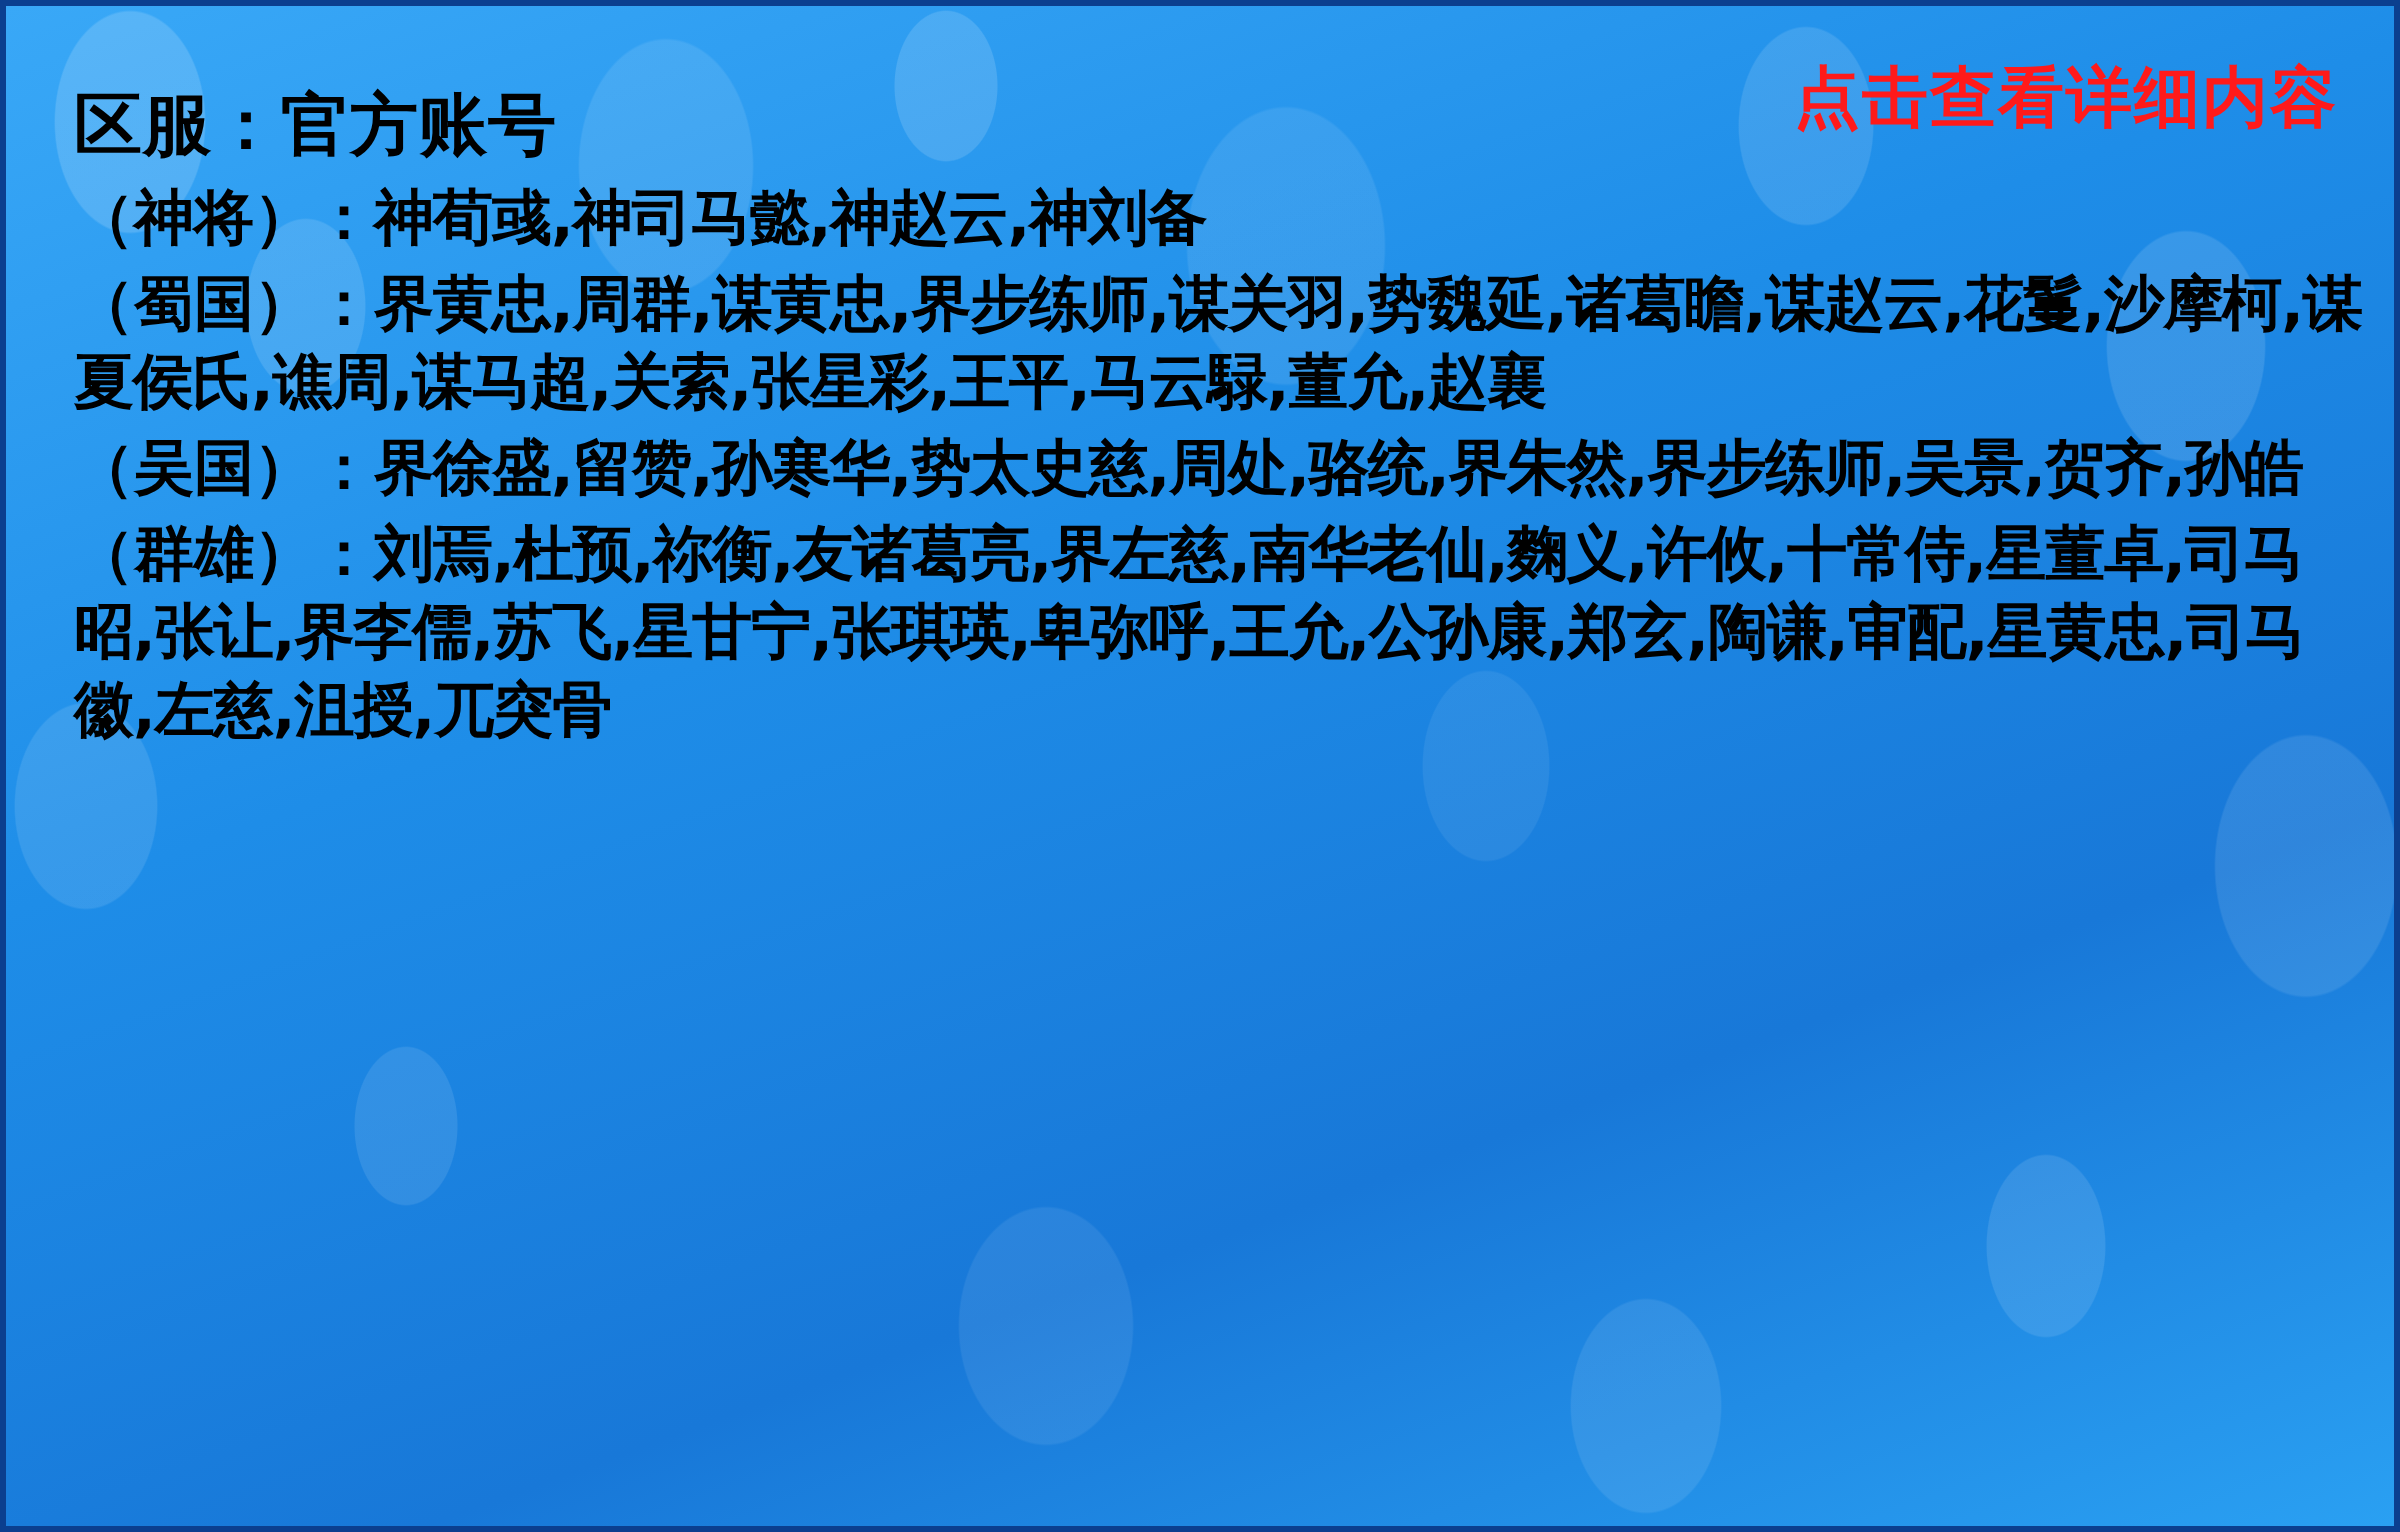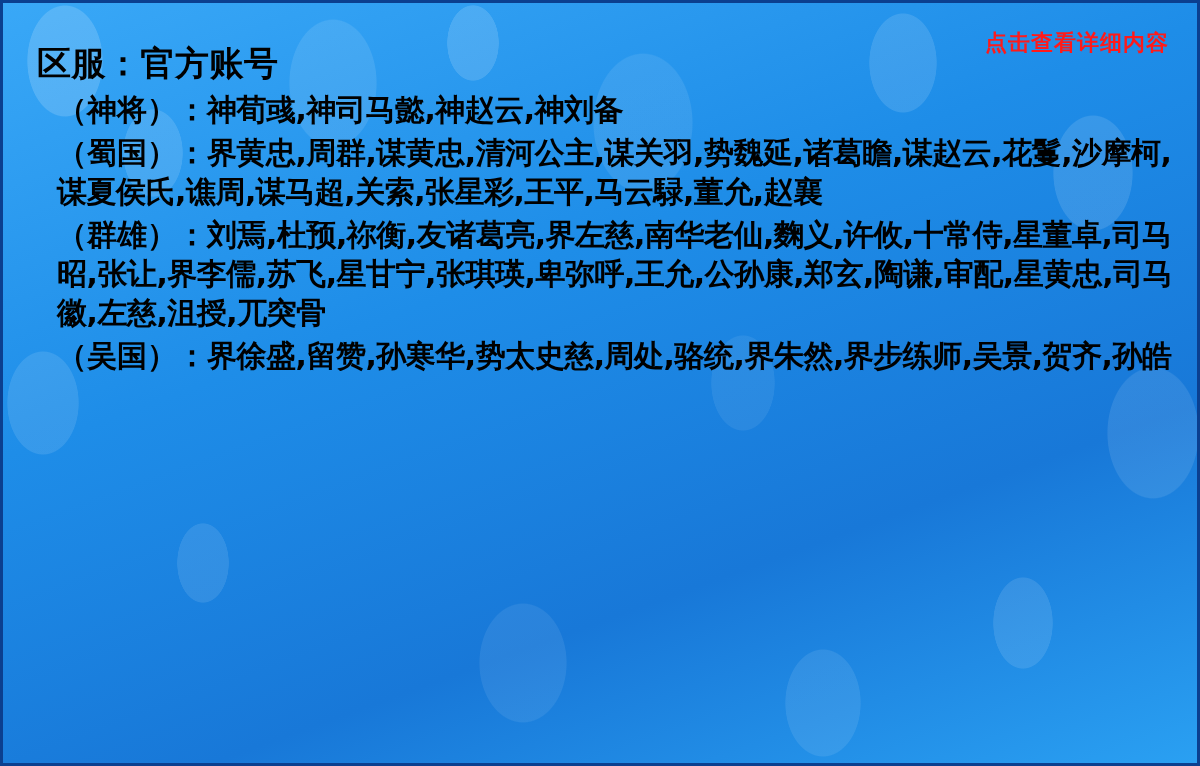--- a/index.html
+++ b/index.html
@@ -36,21 +36,21 @@
       radial-gradient(ellipse 36px 52px at 40px 400px, rgba(255,255,255,0.11) 0 98%, rgba(255,255,255,0) 100%),
       radial-gradient(ellipse 32px 48px at 740px 380px, rgba(255,255,255,0.07) 0 98%, rgba(255,255,255,0) 100%),
       linear-gradient(160deg, #39a8f7 0%, #1e8de8 38%, #1878d8 70%, #2aa0f2 100%);
   }
 
   #banner {
     position: absolute;
     top: 28px;
     right: 28px;
     color: #ff1a1a;
-    font-size: 22px;
+    font-size: 33px;
     font-weight: bold;
     letter-spacing: 1px;
     line-height: 1.1;
     white-space: nowrap;
   }
 
   #content {
     position: absolute;
     left: 34px;
     top: 38px;
@@ -64,21 +64,20 @@
     line-height: 1.32;
     letter-spacing: 0.5px;
     white-space: nowrap;
   }
 
   .faction-block {
     font-size: 30px;
     line-height: 1.30;
     margin-top: 4px;
     word-break: break-all;
-    margin-left: 20px;
   }
 
   .faction-label {
     letter-spacing: 0px;
   }
 
   .faction-list {
     letter-spacing: -0.5px;
   }
 </style>
@@ -92,25 +91,25 @@
   <div id="content">
 
     <div class="head-line">区服：官方账号</div>
 
     <div class="faction-block">
       <span class="faction-label">（神将）：</span><span class="faction-list">神荀彧,神司马懿,神赵云,神刘备</span>
     </div>
 
 
     <div class="faction-block">
-      <span class="faction-label">（蜀国）：</span><span class="faction-list">界黄忠,周群,谋黄忠,清河公主,谋关羽,势魏延,诸葛瞻,谋赵云,花鬘,沙摩柯,谋夏侯氏,谯周,谋马超,关索,张星彩,王平,马云騄,董允,赵襄</span>
+      <span class="faction-label">（蜀国）：</span><span class="faction-list">界黄忠,周群,谋黄忠,界步练师,谋关羽,势魏延,诸葛瞻,谋赵云,花鬘,沙摩柯,谋夏侯氏,谯周,谋马超,关索,张星彩,王平,马云騄,董允,赵襄</span>
+    </div>
+
+    <div class="faction-block">
+      <span class="faction-label">（吴国）：</span><span class="faction-list">界徐盛,留赞,孙寒华,势太史慈,周处,骆统,界朱然,界步练师,吴景,贺齐,孙皓</span>
     </div>
 
     <div class="faction-block">
       <span class="faction-label">（群雄）：</span><span class="faction-list">刘焉,杜预,祢衡,友诸葛亮,界左慈,南华老仙,麴义,许攸,十常侍,星董卓,司马昭,张让,界李儒,苏飞,星甘宁,张琪瑛,卑弥呼,王允,公孙康,郑玄,陶谦,审配,星黄忠,司马徽,左慈,沮授,兀突骨</span>
     </div>
 
-    <div class="faction-block">
-      <span class="faction-label">（吴国）：</span><span class="faction-list">界徐盛,留赞,孙寒华,势太史慈,周处,骆统,界朱然,界步练师,吴景,贺齐,孙皓</span>
-    </div>
-
   </div>
 </div>
 
 </body></html>

